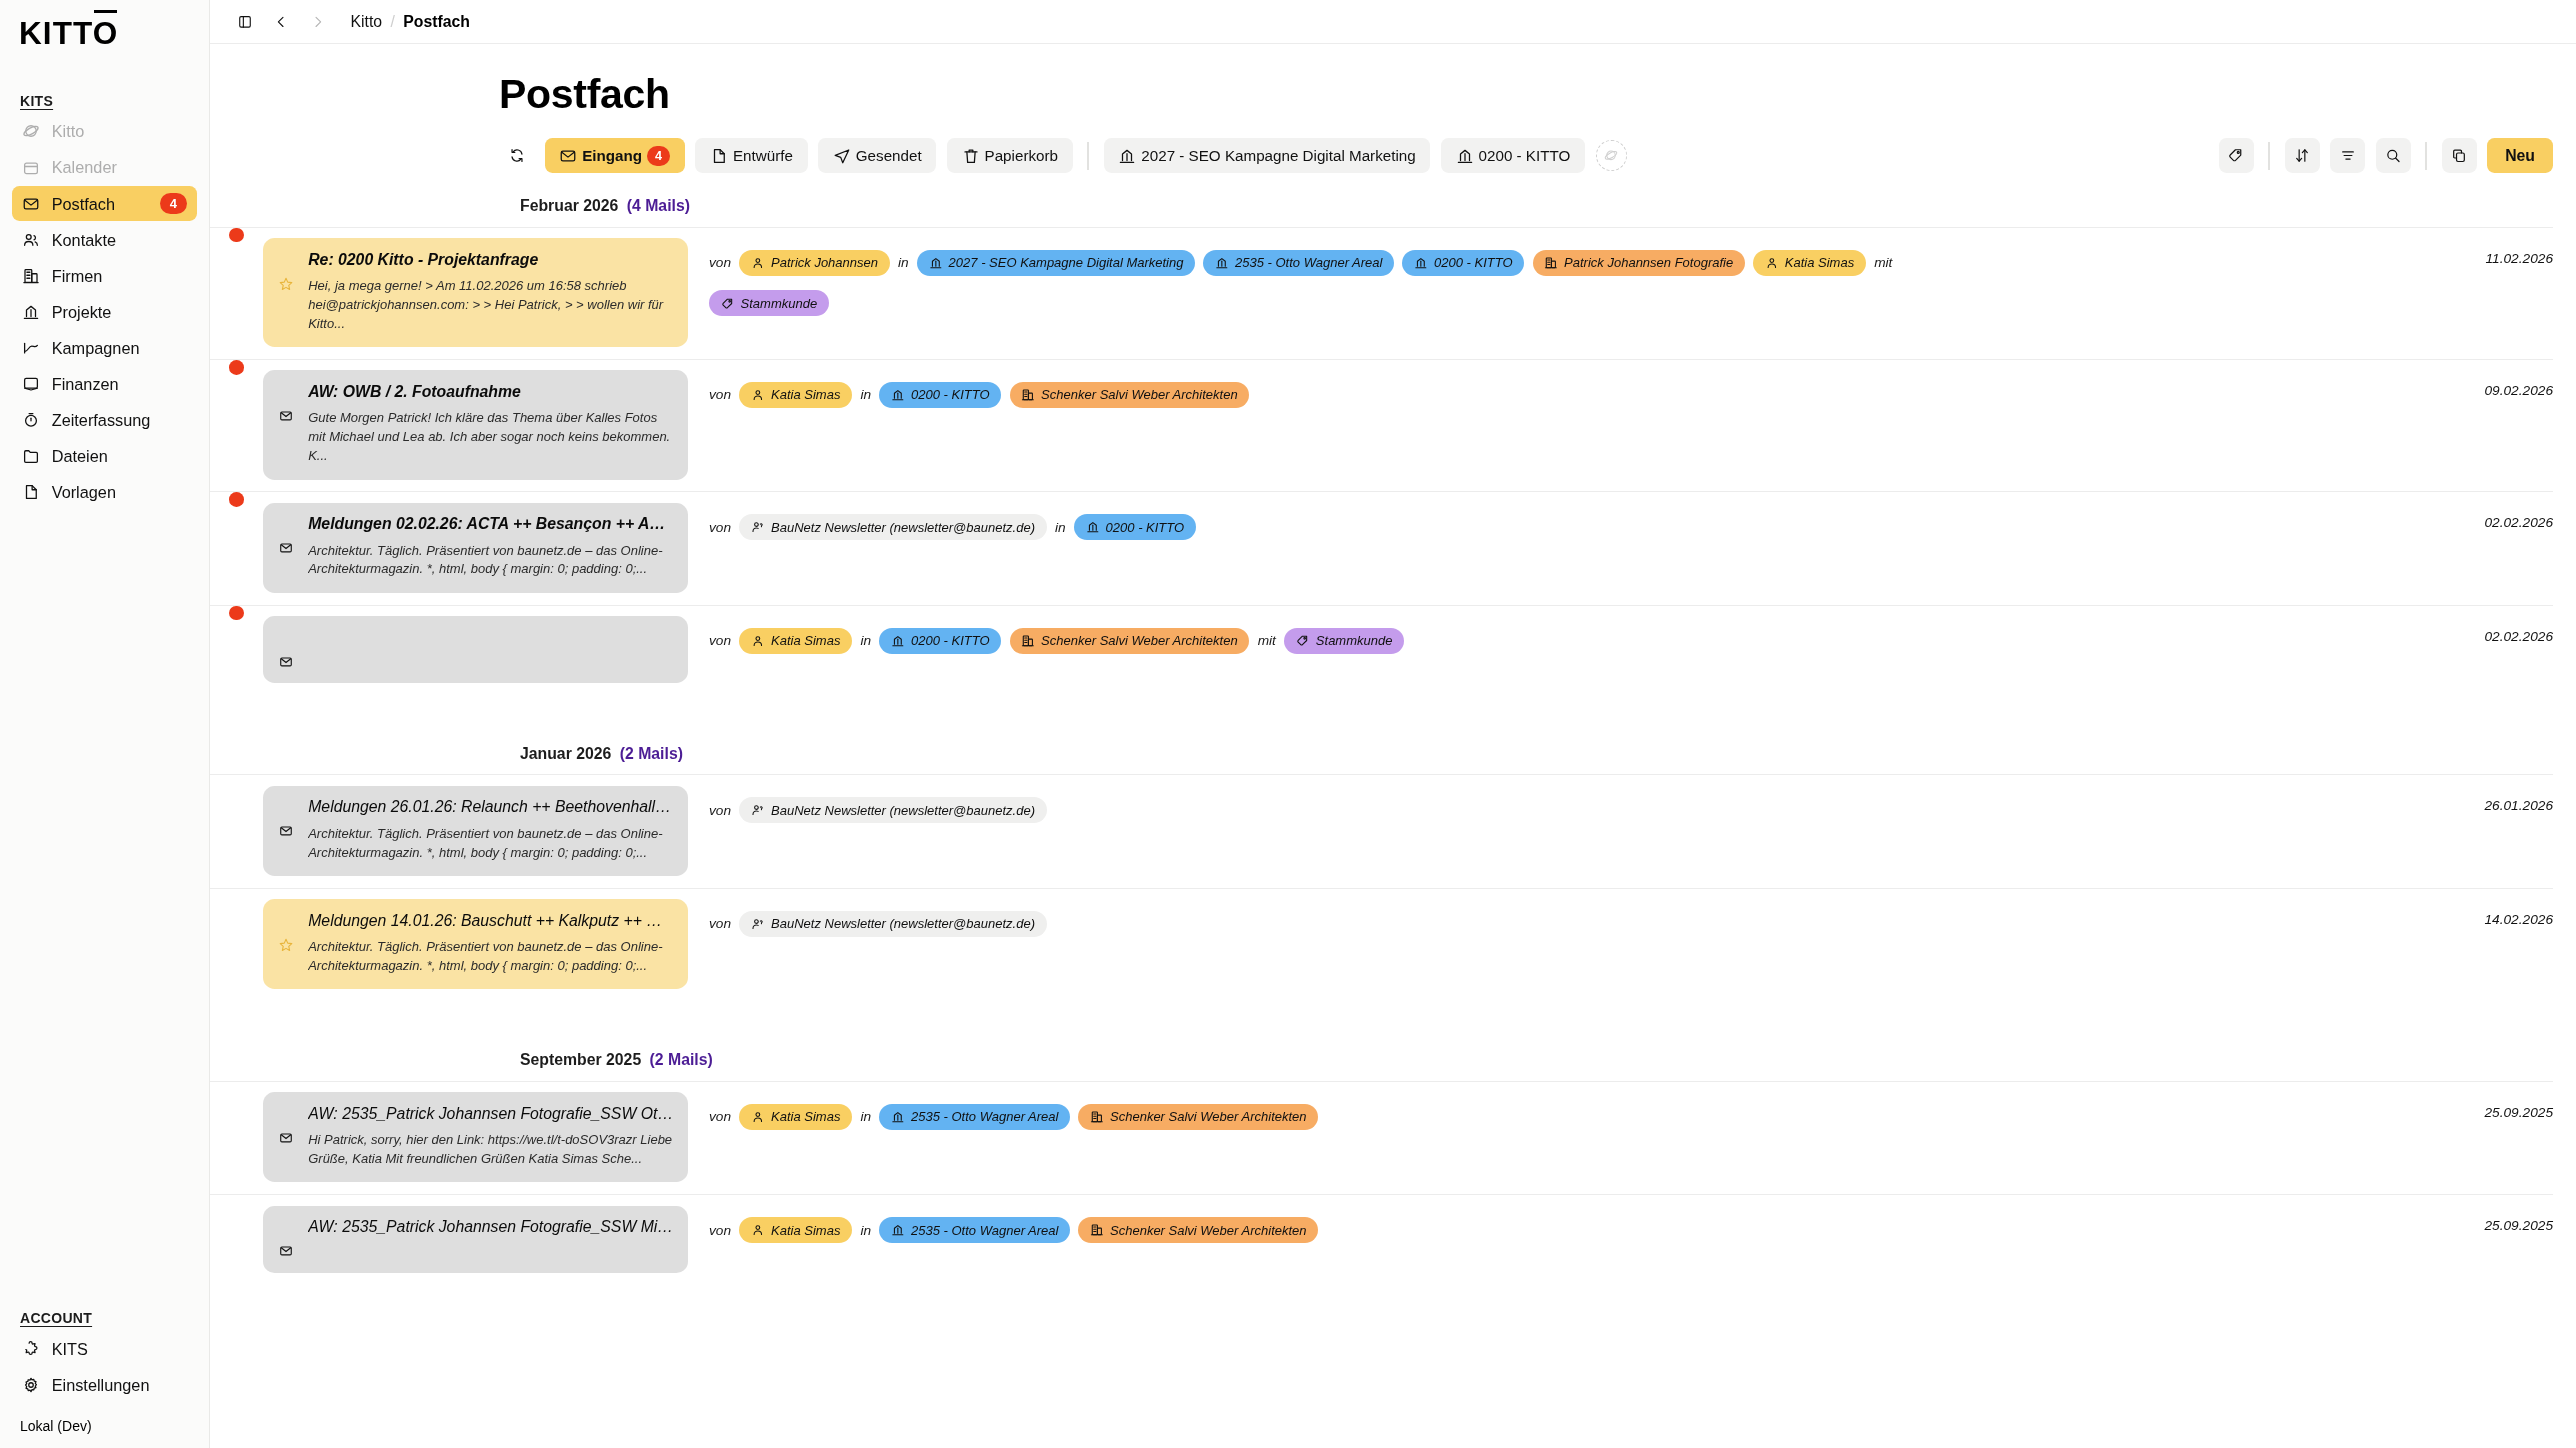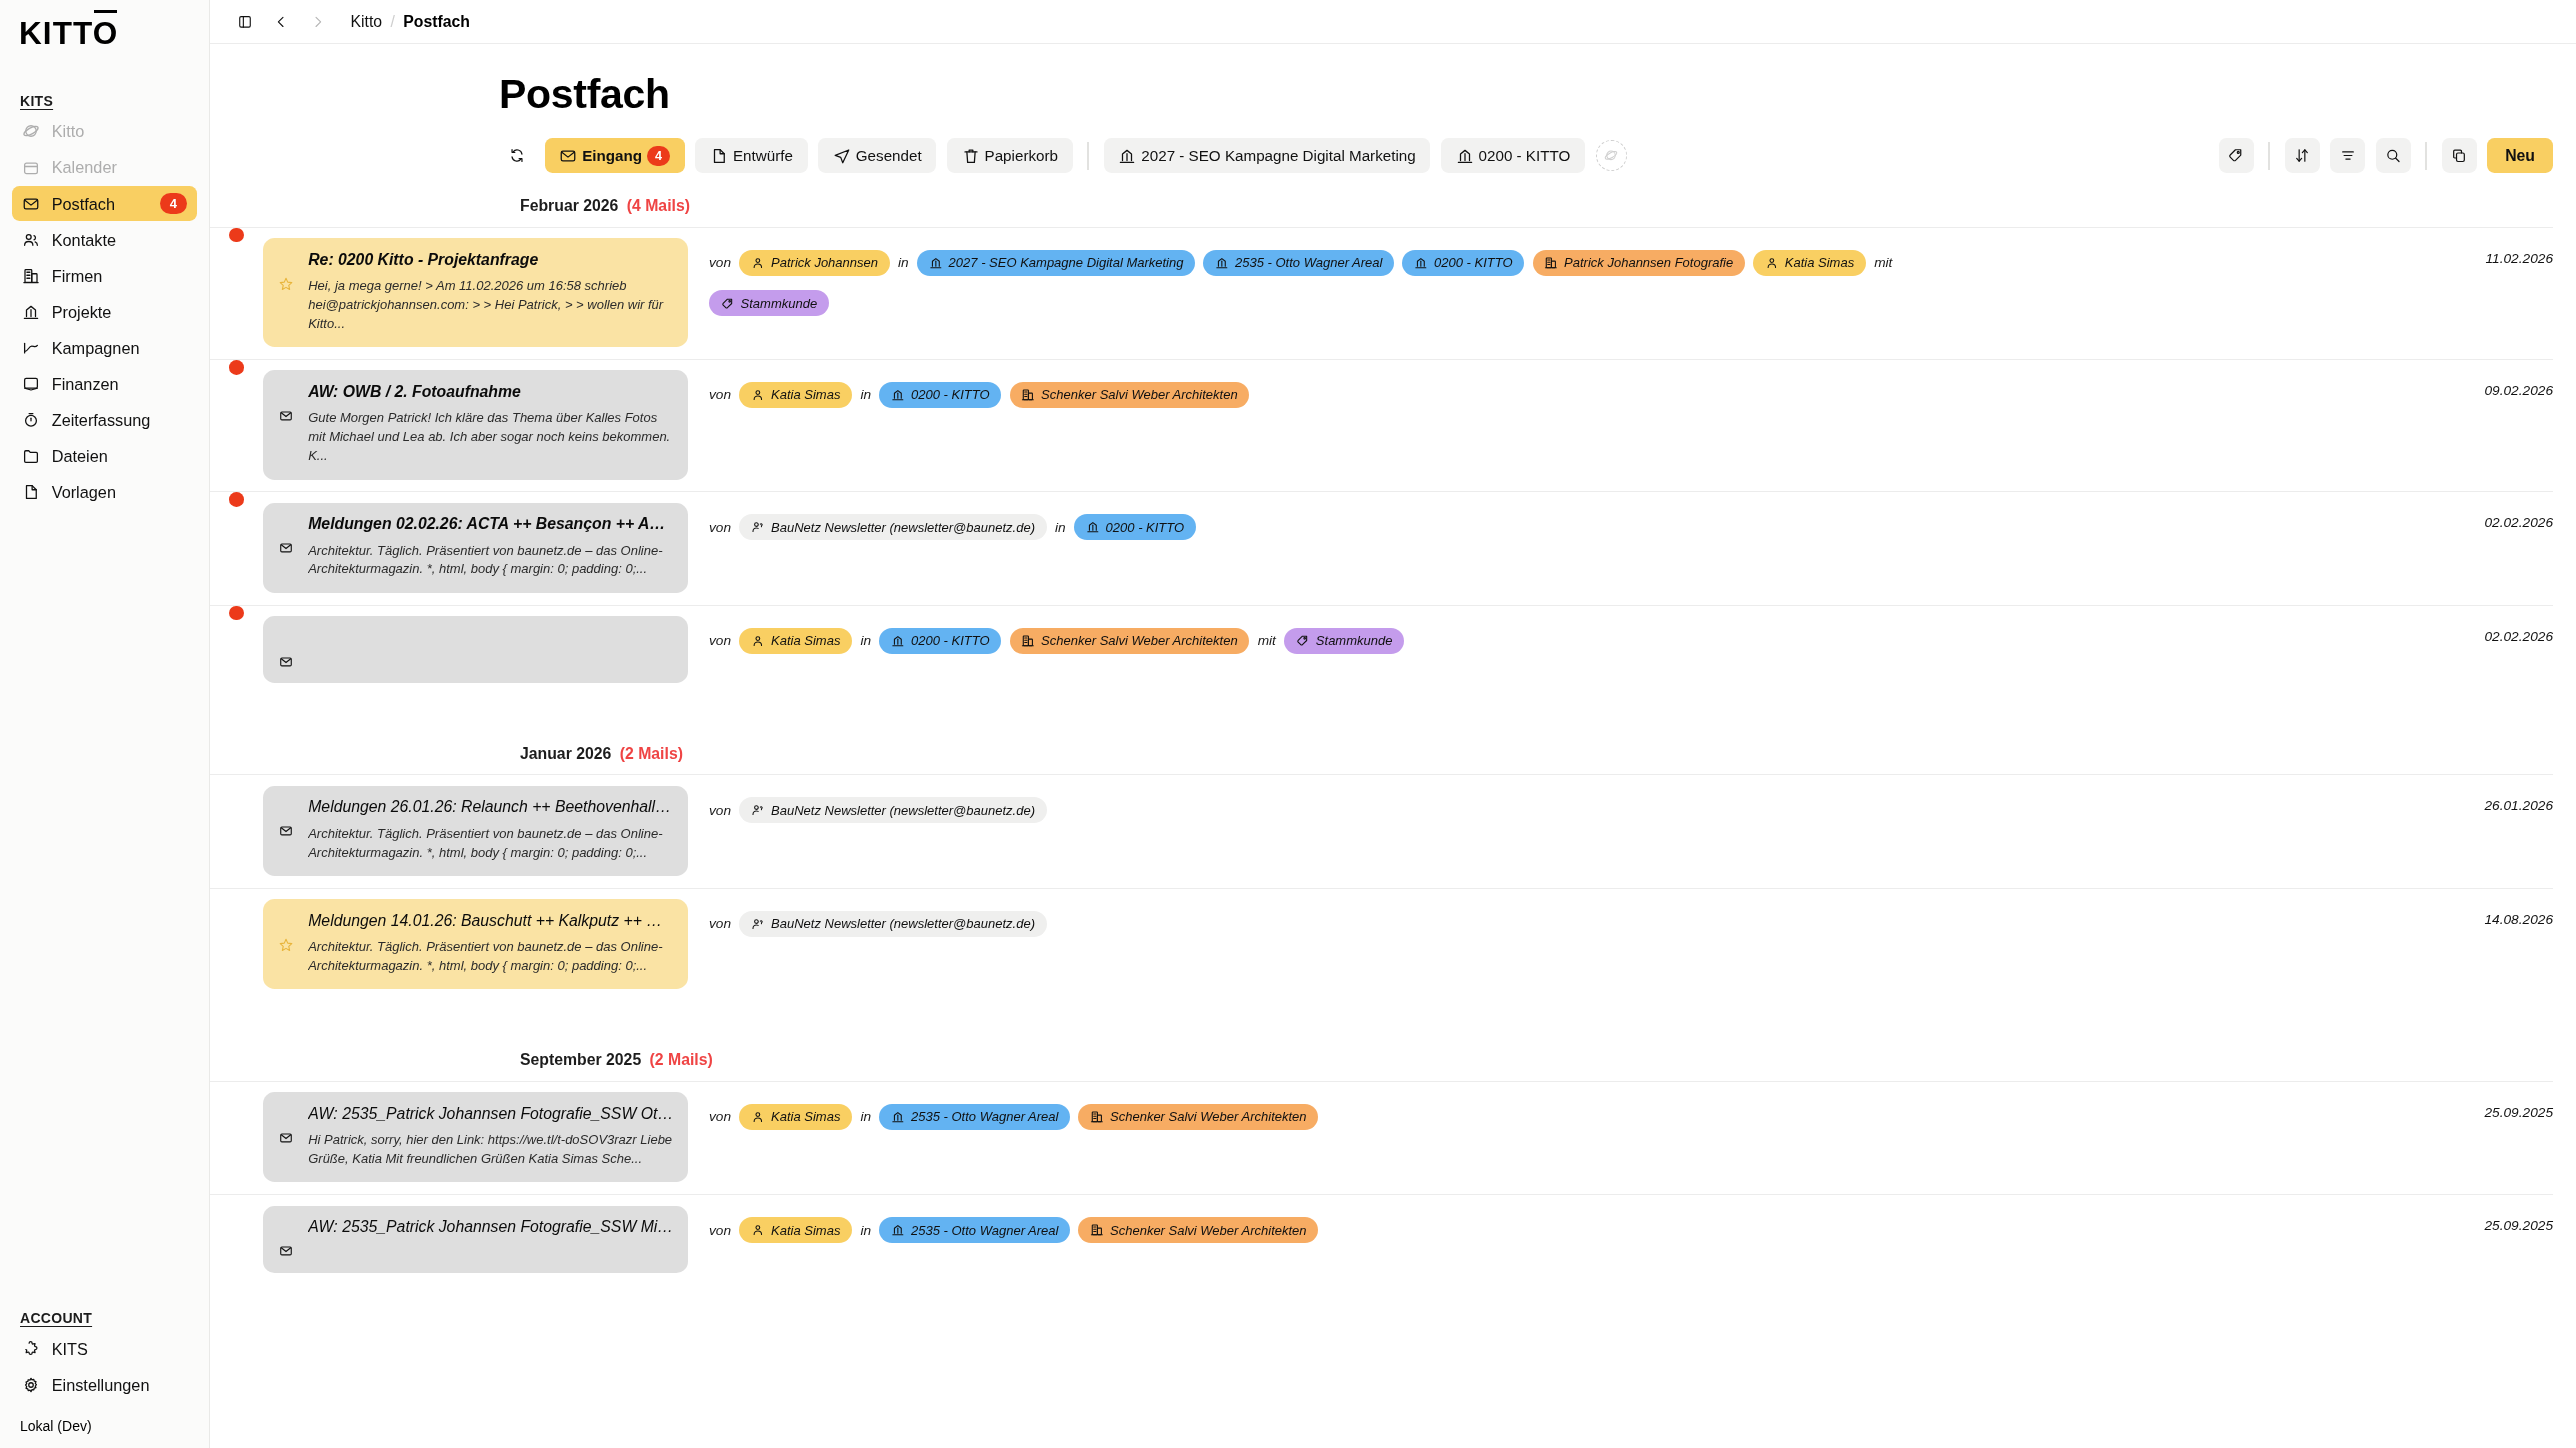--- a/index.html
+++ b/index.html
@@ -113,21 +113,21 @@
     font-size: 15.8px; font-weight: 700; display: flex; align-items: center;
     cursor: pointer; color: #111; flex: 0 0 auto;
   }
 
   
   .list { padding: 0 23px 0 0; margin-top: 24px; }
   .group-header {
     font-size: 15.8px; color: #1d1d1d; padding-left: 310px;
     display: flex; align-items: baseline; gap: 8.4px; margin-bottom: 11.6px; font-weight: bold;
   }
-  .group-header .cnt { color: #ef4444; }
+  .group-header .cnt { color: #4c1d95; }
   .group-spacer { height: 50px; }
 
   .mail-row {
     display: flex; align-items: flex-start;
     border-top: 1.6px solid #ececec;
     min-height: 89px; padding: 0 0 0 0;
     position: relative;
     font-style: italic;
   }
   .unread-dot-cell { width: 53px; flex: 0 0 53px; display: flex; justify-content: center; align-items: center; }
@@ -802,21 +802,21 @@
                 <svg class="ic " viewBox="0 0 24 24">
                   <circle cx="9.5" cy="8" r="3.2"></circle>
                   <path d="M3.5 20c0-3.4 2.7-6 6-6 1.1 0 2.1.25 3 .7"></path>
                   <path d="M16.4 7.2a1.8 1.8 0 1 1 1.9 2.9v1.1"></path>
                   <circle cx="18.3" cy="13.3" r=".45" fill="currentColor" stroke="none"></circle>
                 </svg>
               </span>
               <span>BauNetz Newsletter (newsletter@baunetz.de)</span>
             </span>
           </div>
-          <div class="date-cell">14.08.2026</div>
+          <div class="date-cell">14.02.2026</div>
         </div>
         <div class="group-spacer"></div>
         <div class="group-header">
           <span>September 2025</span>
           <span class="cnt">(2 Mails)</span>
         </div>
         <div class="mail-row">
           <div class="unread-dot-cell"></div>
           <div class="card plain-subject">
             <div class="flagcol">

